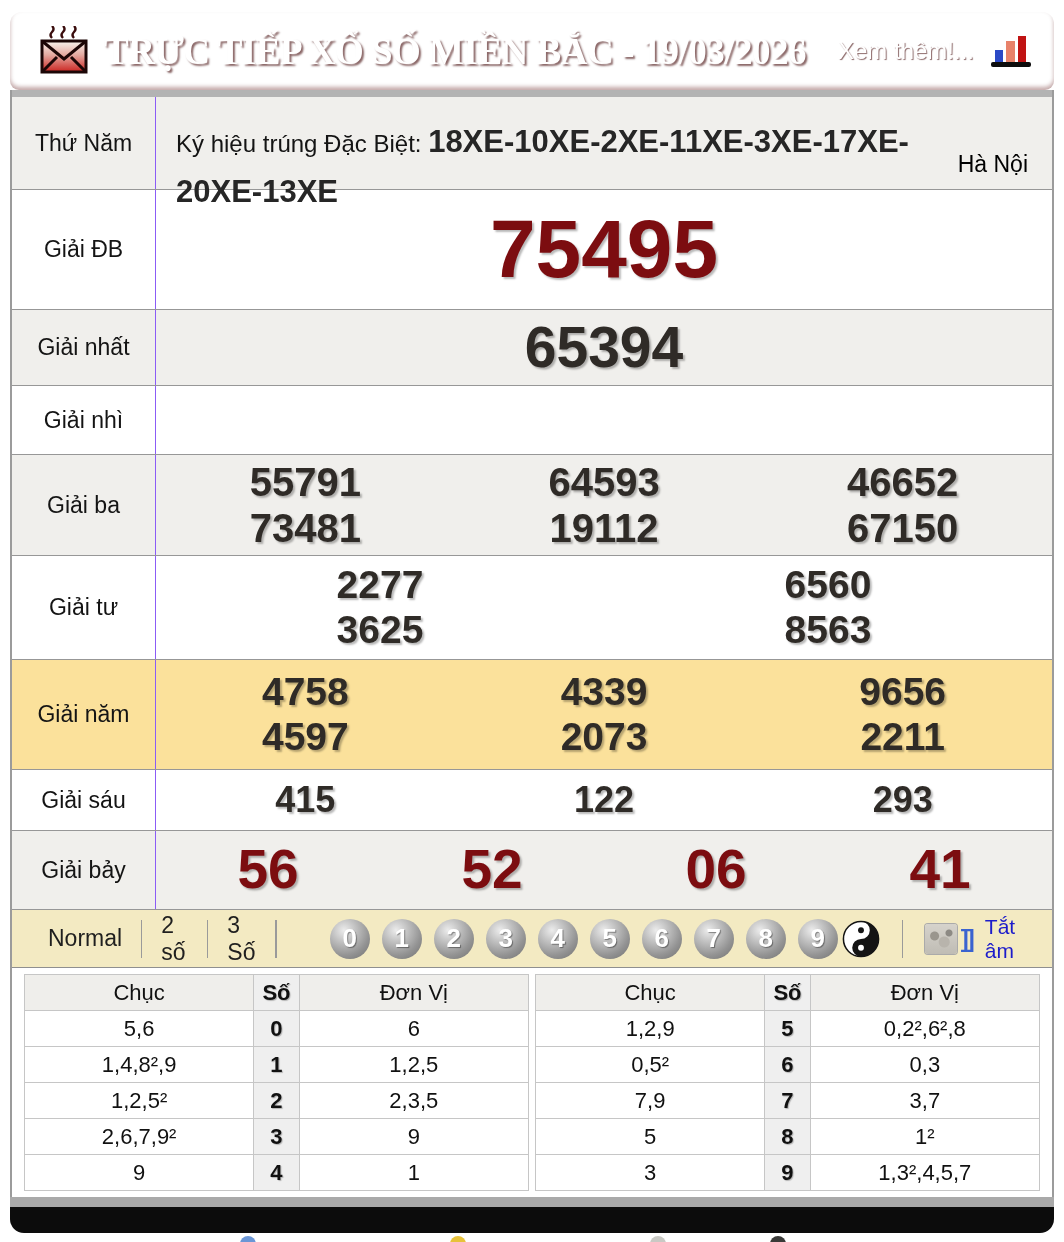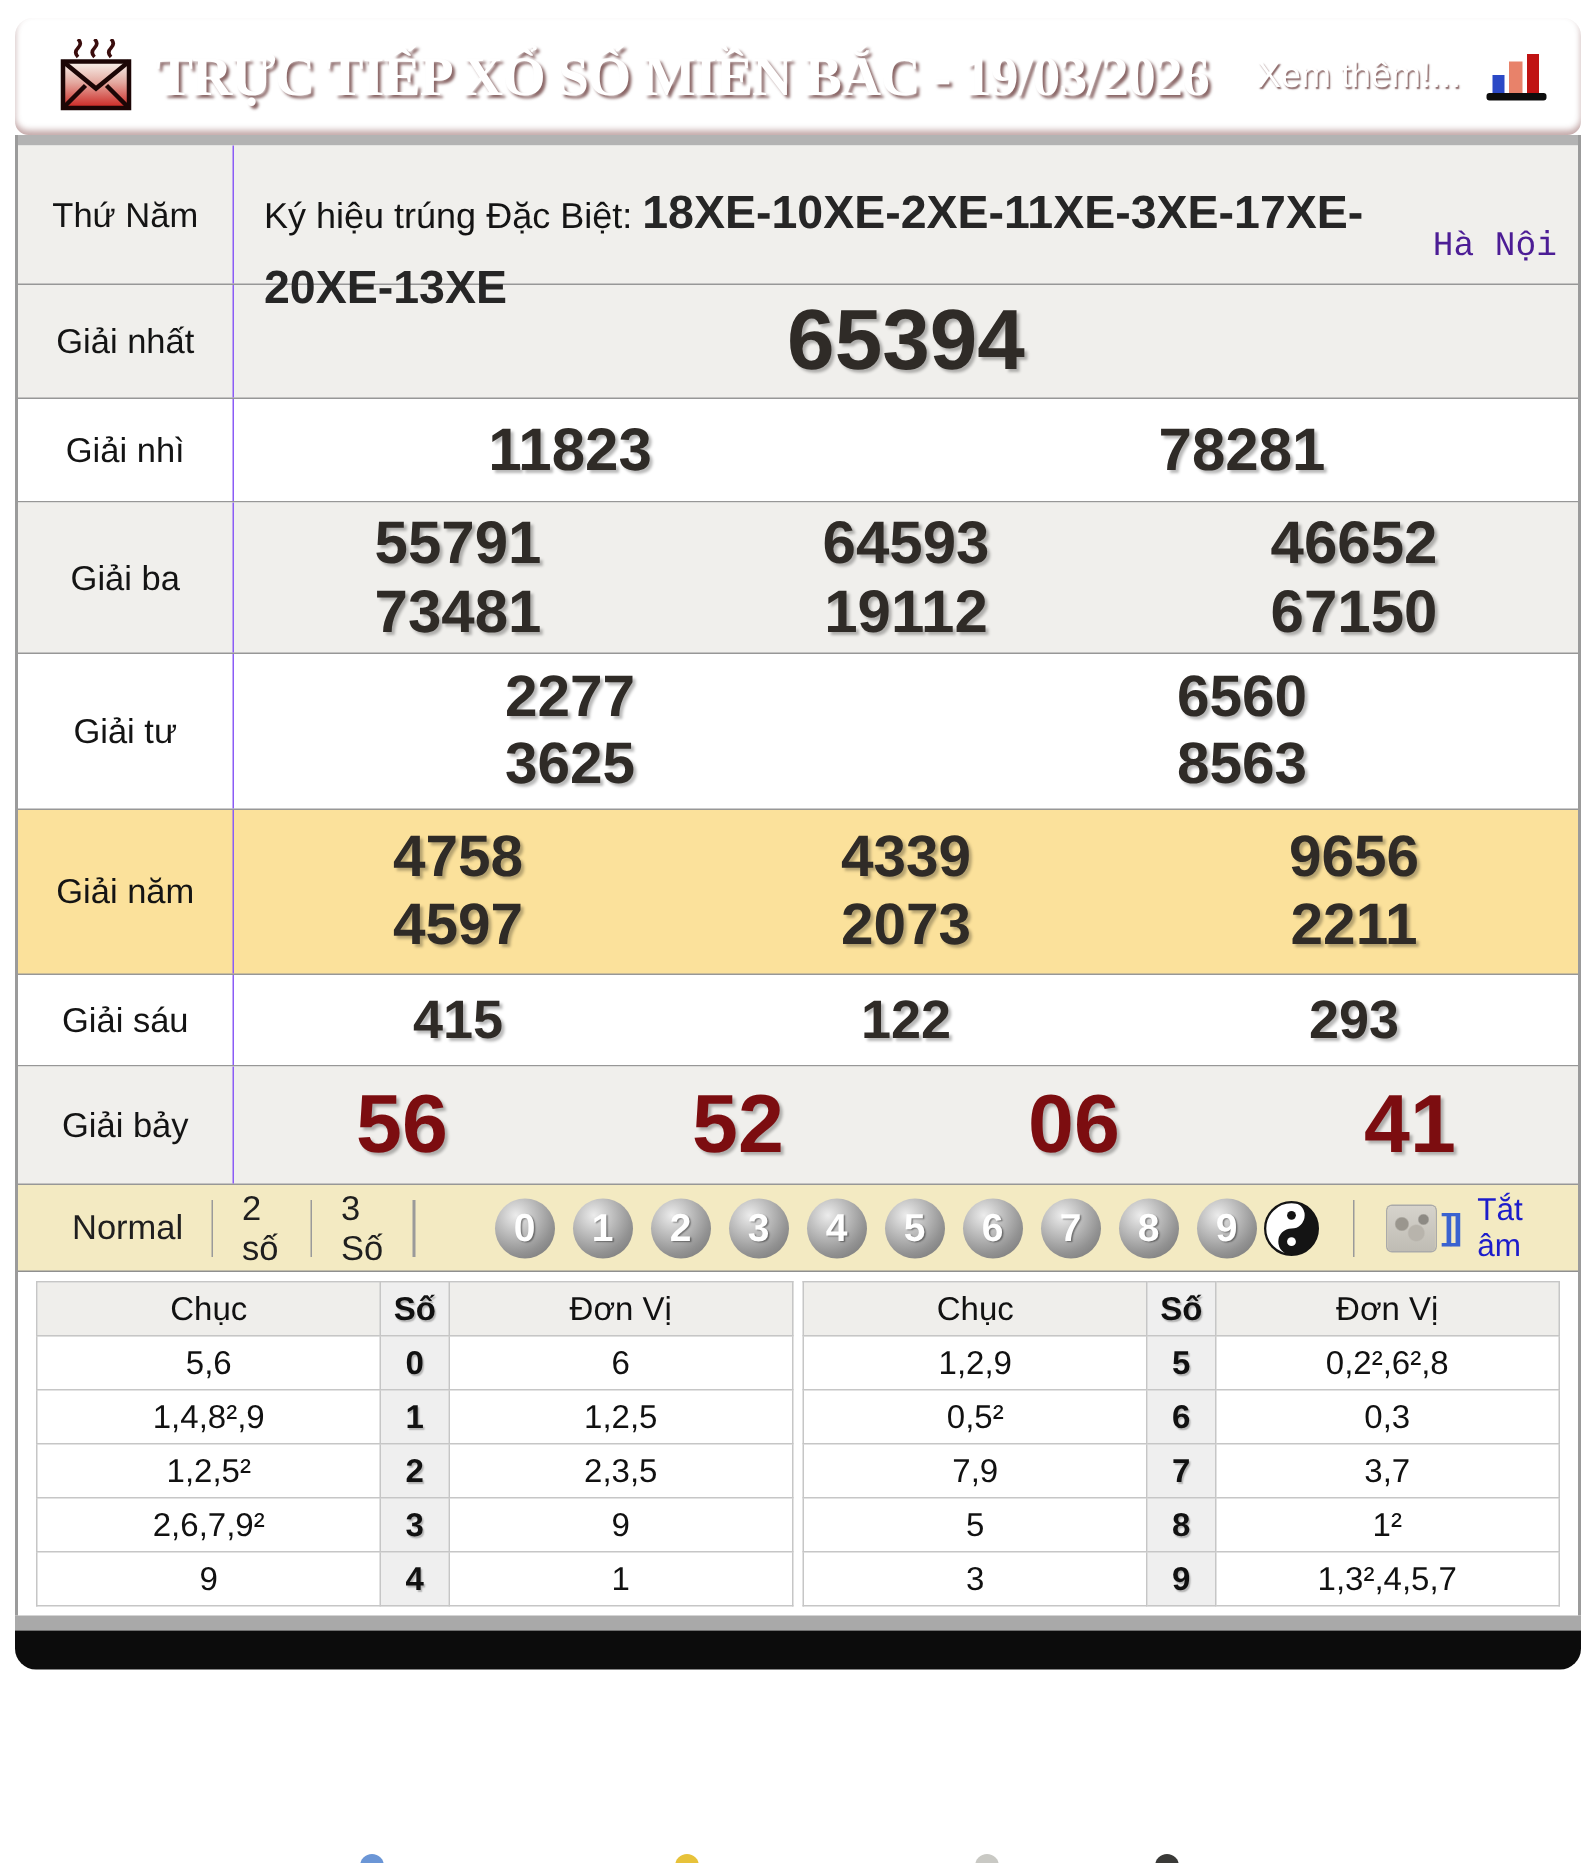--- a/index.html
+++ b/index.html
@@ -32,22 +32,22 @@
     justify-content:center; font-size:23px; color:#141414; flex:none; }
   .pcontent { flex:1; display:flex; flex-direction:column; justify-content:center; }
   .pline { display:flex; width:100%; }
   .pnum { flex:1; text-align:center; font-weight:bold; color:#2f2b27;
     text-shadow:2px 2px 2px rgba(0,0,0,.28); line-height:1.15; }
 
   .rowday { height:93px; background:#f0efec; position:relative; }
   .rowday .daycontent { flex:1; padding:10px 60px 6px 20px; font-size:24px; color:#141414;
     line-height:1.6; position:relative;margin-top:10px; }
   .sign-value { font-weight:bold; font-size:31px; color:#262626; }
-  .region { position:absolute; right:14px; bottom:6px; font-family:Liberation Mono, monospace;
-    font-size:23px; color:#4c1d95; }
+  .region { position:absolute; right:24px; bottom:6px; font-family:Liberation Sans, sans-serif;
+    font-size:23px; color:#000000; }
 
   .p0 { height:120px; } .p0 .pnum { font-size:82px; color:#7c0d10; }
   .p1 { height:76px; background:#f0efec; } .p1 .pnum { font-size:57px; }
   .p2 { height:69px; } .p2 .pnum { font-size:40px; }
   .p3 { height:101px; background:#f0efec; } .p3 .pnum { font-size:40px; }
   .p4 { height:104px; } .p4 .pnum { font-size:39px; }
   .p5 { height:110px; background:#fbe19b; } .p5 .pnum { font-size:39px; }
   .p6 { height:61px; } .p6 .pnum { font-size:36px; }
   .p7 { height:79px; background:#f0efec; } .p7 .pnum { font-size:55px; color:#7c0d10; }
 
@@ -131,36 +131,38 @@
 
     <div class="prow rowday">
       <div class="plabel">Thứ Năm</div>
       <div class="daycontent">
         <span>Ký hiệu trúng Đặc Biệt: </span><span class="sign-value">18XE-10XE-2XE-11XE-3XE-17XE-20XE-13XE</span>
         <span class="region">Hà Nội</span>
       </div>
     </div>
 
     <div>
+        <div class="prow p0">
+          <div class="plabel">Giải ĐB</div>
+          <div class="pcontent">
+            <div class="pline">
+              <div class="pnum">75495</div>
+            </div>
+          </div>
+        </div>
         <div class="prow p1">
           <div class="plabel">Giải nhất</div>
           <div class="pcontent">
             <div class="pline">
               <div class="pnum">65394</div>
             </div>
           </div>
         </div>
         <div class="prow p2">
           <div class="plabel">Giải nhì</div>
-          <div class="pcontent">
-            <div class="pline">
-              <div class="pnum">11823</div>
-              <div class="pnum">78281</div>
-            </div>
-          </div>
         </div>
         <div class="prow p3">
           <div class="plabel">Giải ba</div>
           <div class="pcontent">
             <div class="pline">
               <div class="pnum">55791</div>
               <div class="pnum">64593</div>
               <div class="pnum">46652</div>
             </div>
             <div class="pline">

